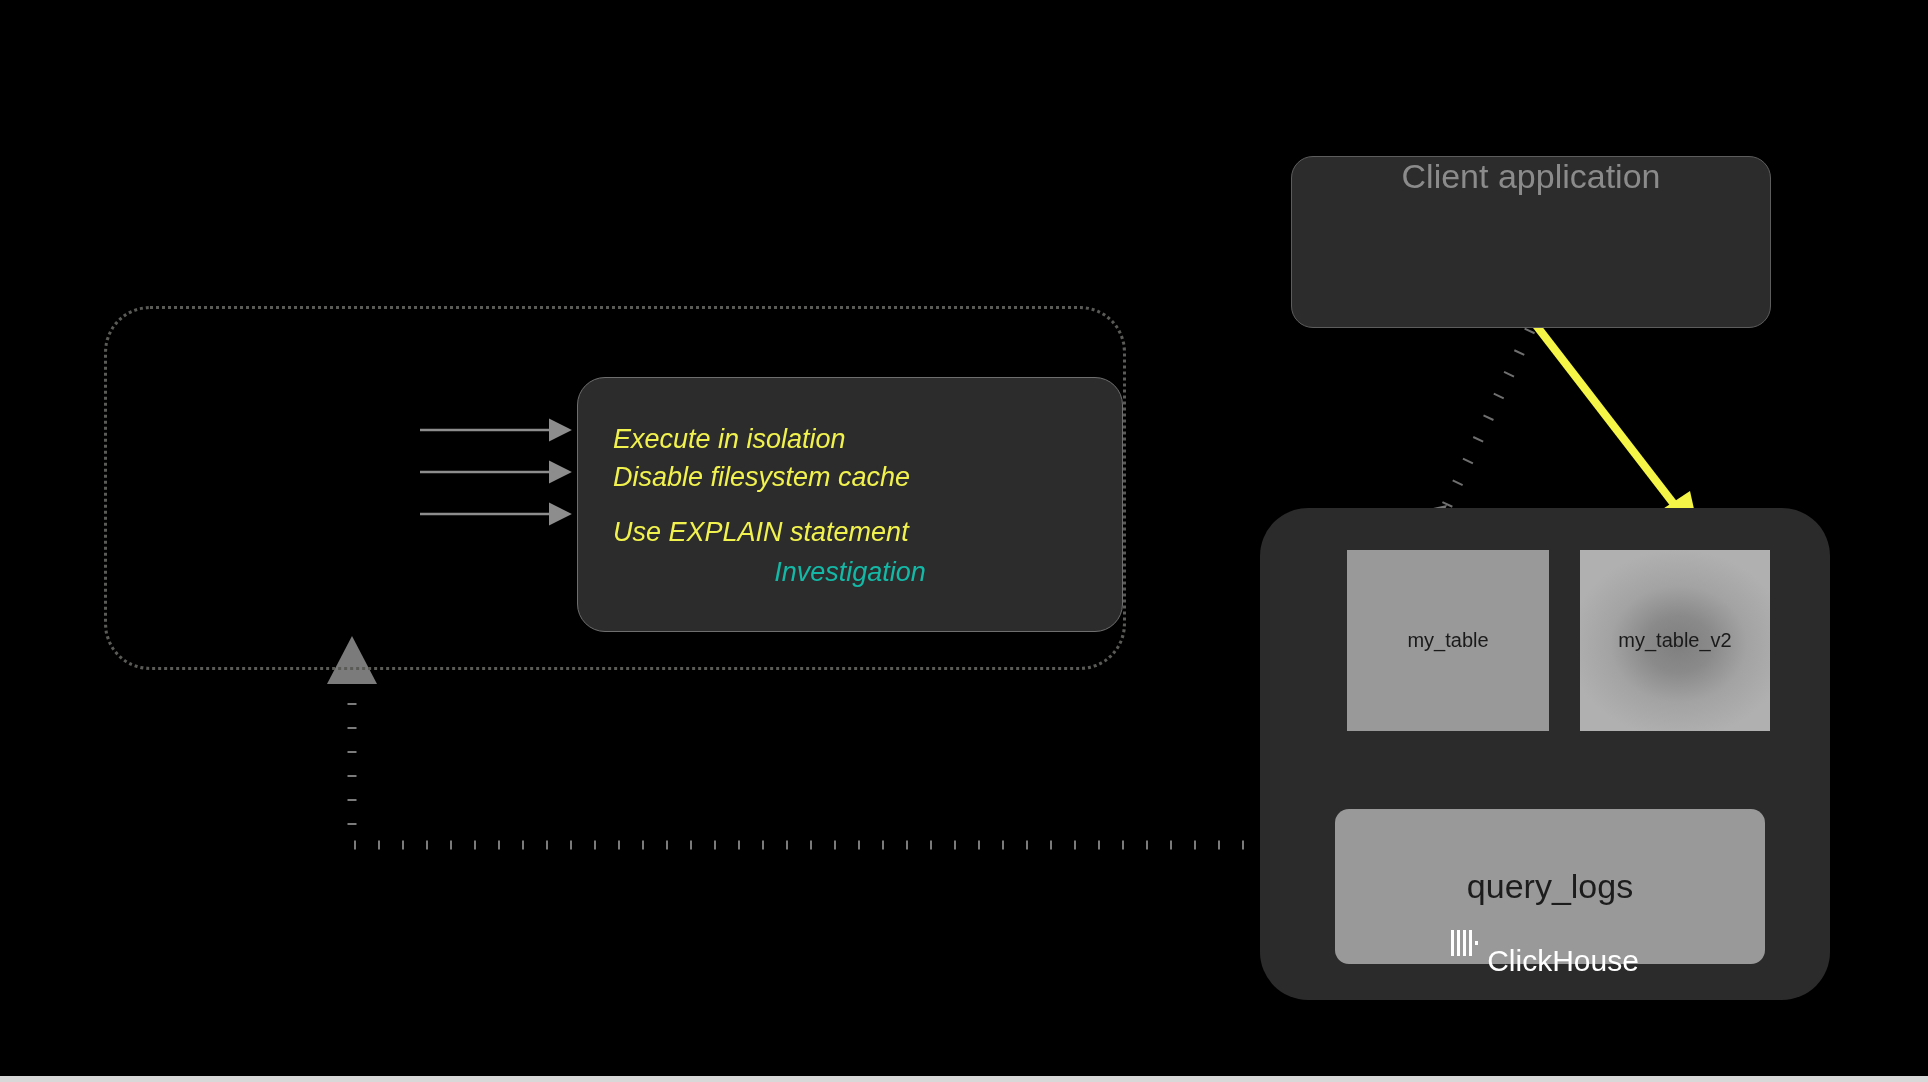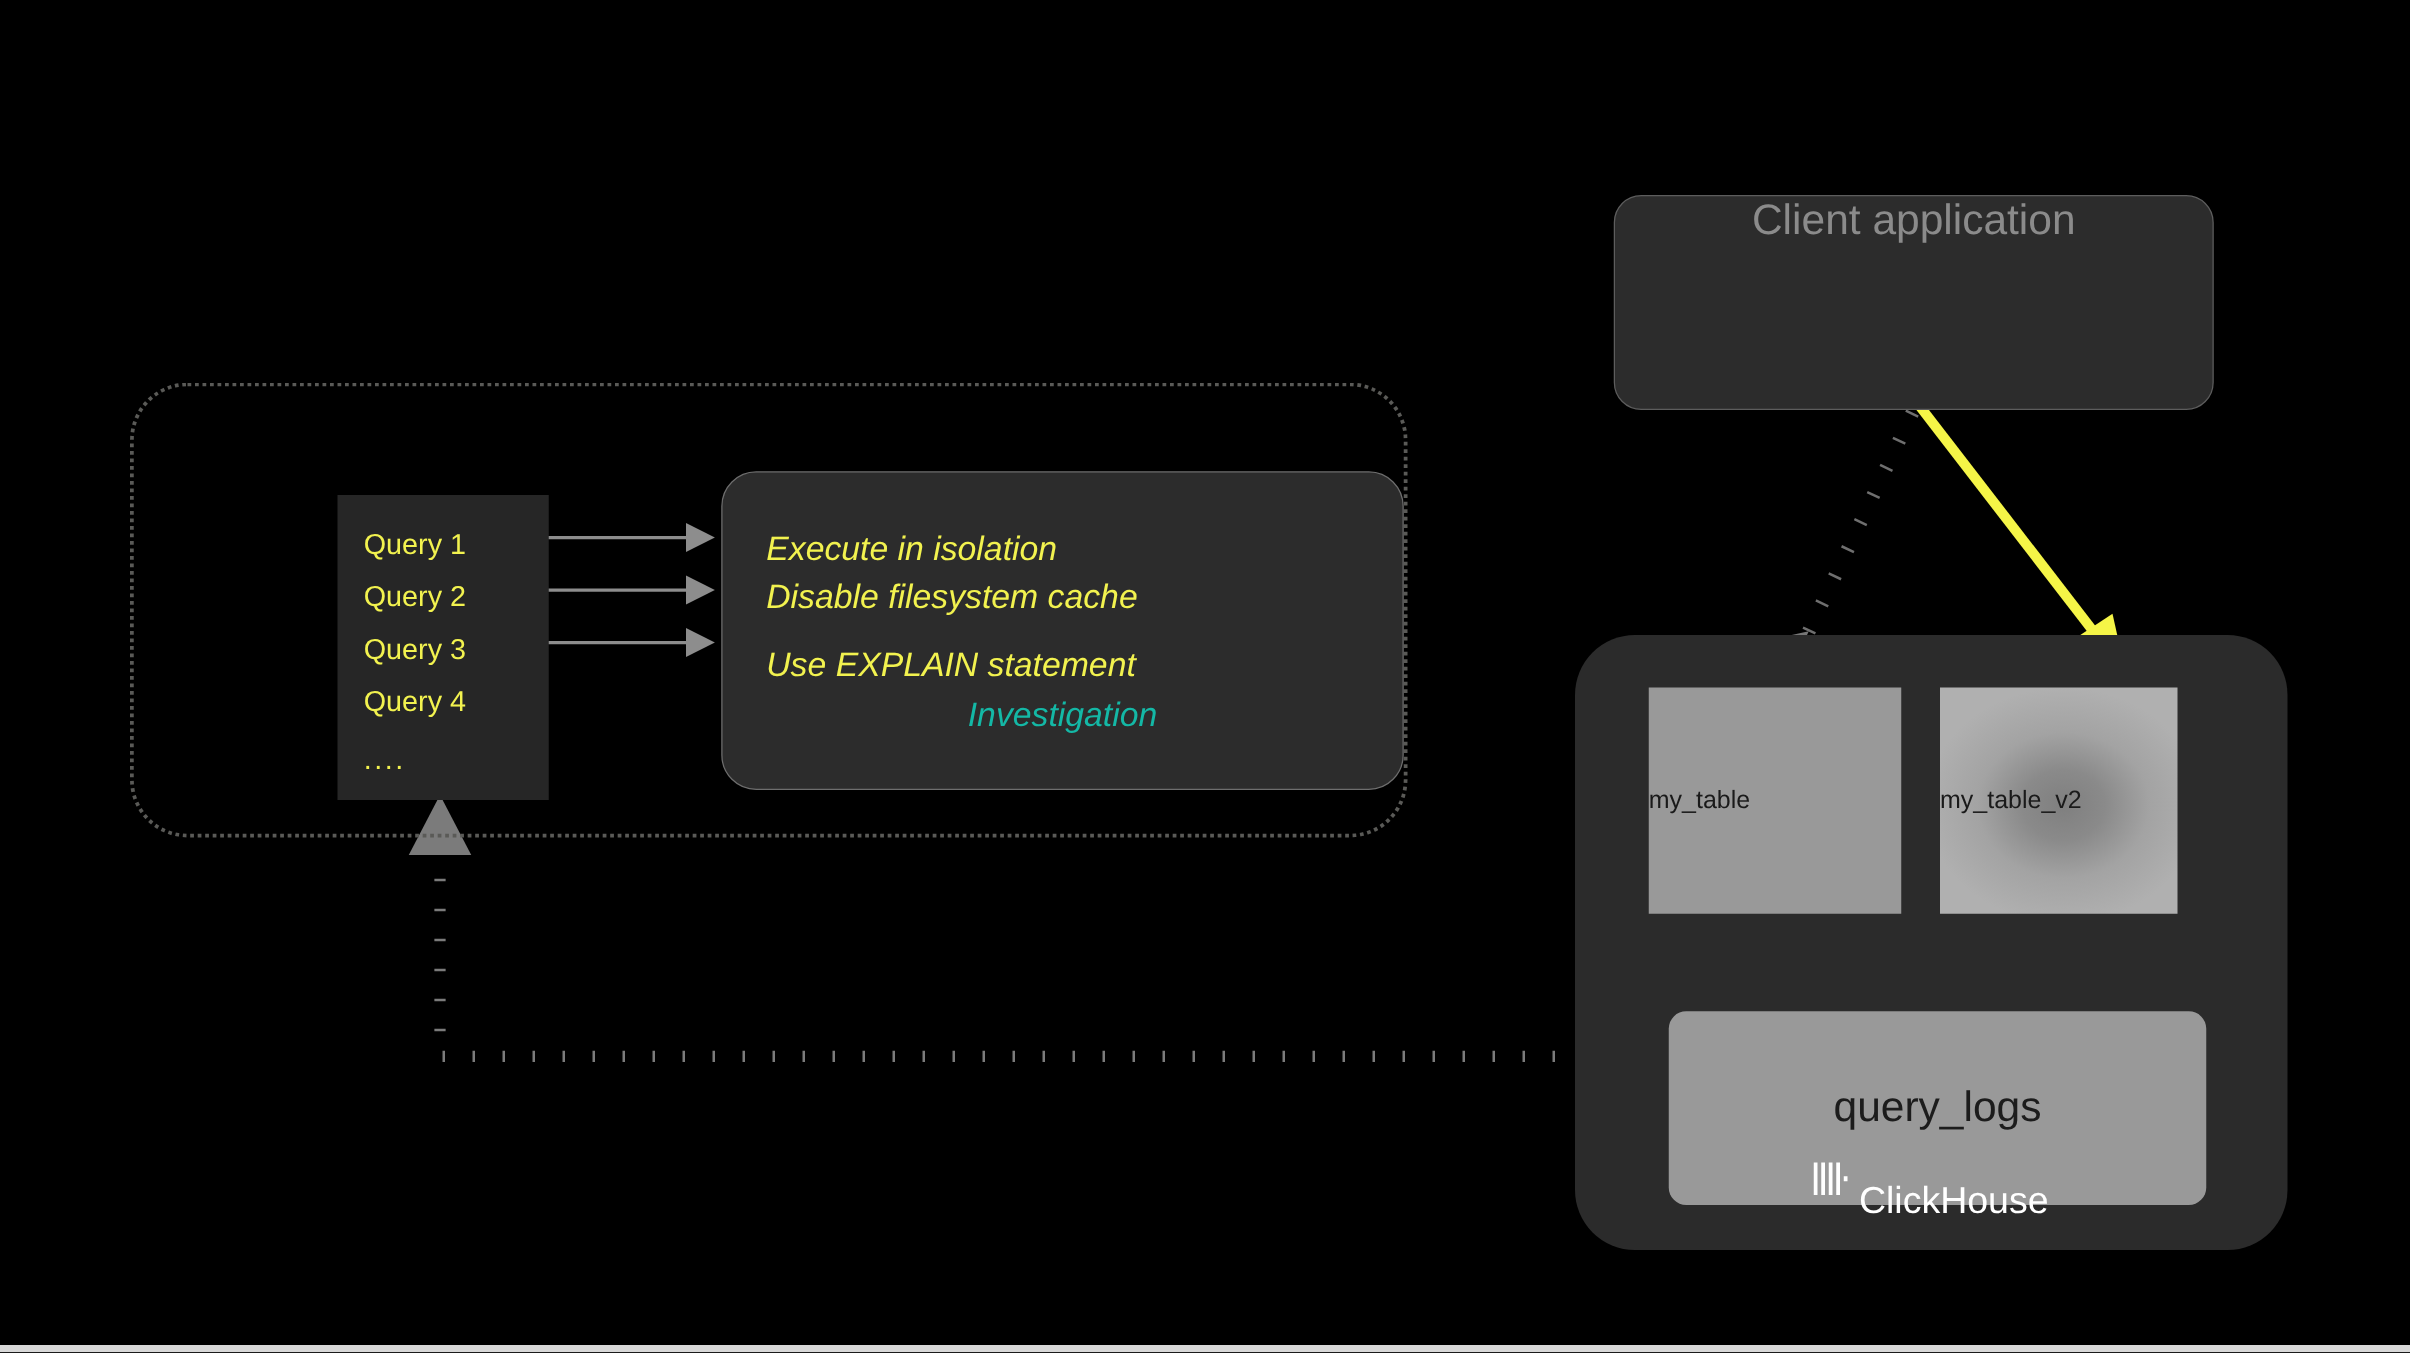--- a/index.html
+++ b/index.html
@@ -130,20 +130,22 @@
     height: 492px;
     background: #2b2b2b;
     border-radius: 48px;
     box-sizing: border-box;
   }
   .table-box {
     position: absolute;
     background: #999999;
     display: flex;
     align-items: center;
+    justify-content: center;
+    margin-left: 28px;
   }
   .table-box .table-label {
     color: #1a1a1a;
     font-size: 20px;
     white-space: nowrap;
   }
   #table-a {
     left: 59px;
     top: 42px;
     width: 202px;
@@ -249,27 +251,20 @@
     </g>
 
     <g>
       <line x1="1532" y1="320" x2="1680" y2="512" stroke="#f5f547" stroke-width="8"></line>
       <path d="M1702,545 L1690,491 L1643,522 z" fill="#f5f547"></path>
     </g>
   </svg>
 
   <div class="dotted-group"></div>
 
-  <div class="query-panel">
-    <div class="query-item">Query 1</div>
-    <div class="query-item">Query 2</div>
-    <div class="query-item">Query 3</div>
-    <div class="query-item">Query 4</div>
-    <div class="query-item ellipsis">....</div>
-  </div>
 
   <div class="investigation">
     <div class="inv-lines">
       <div class="inv-line">Execute in isolation</div>
       <div class="inv-line">Disable filesystem cache</div>
       <div class="inv-line spaced">Use EXPLAIN statement</div>
     </div>
     <div class="inv-caption">Investigation</div>
   </div>
 

